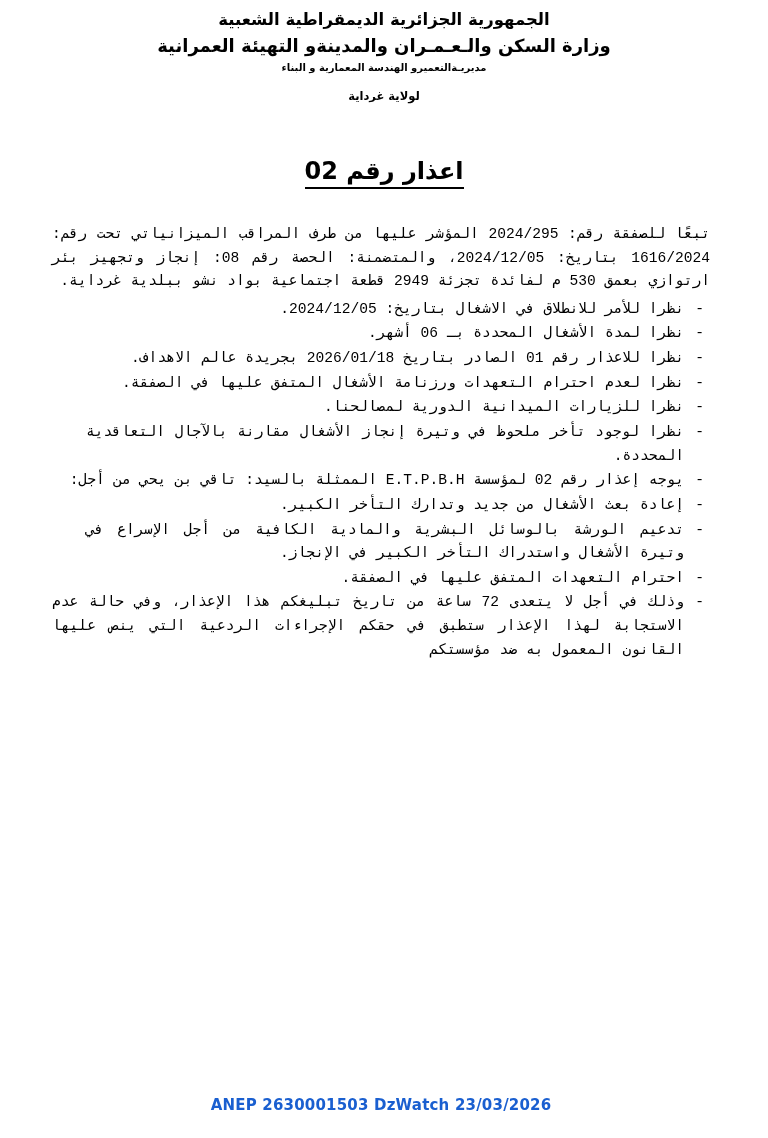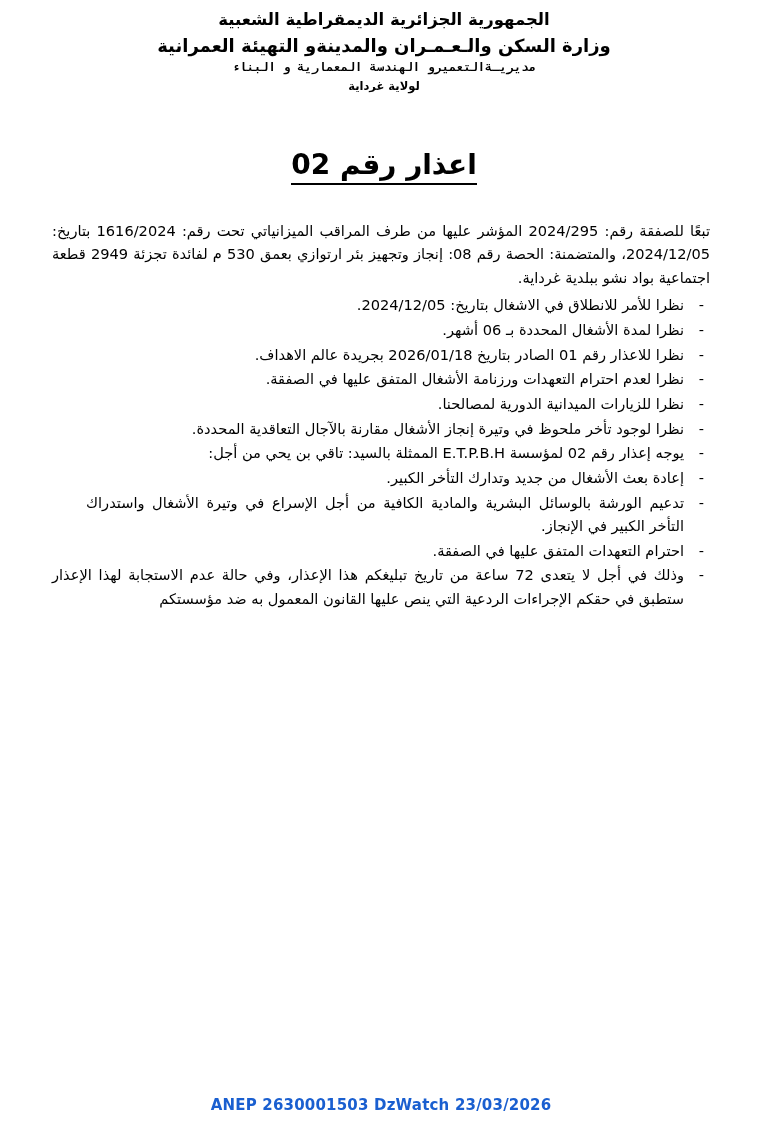--- a/index.html
+++ b/index.html
@@ -40,48 +40,48 @@
   }
   .hdr-1 {
     font-size: 16.5px;
     margin-bottom: 3px;
   }
   .hdr-2 {
     font-size: 18px;
     margin-bottom: 3px;
   }
   .hdr-3 {
-    font-size: 12px;
-    margin-bottom: 3px;
-    font-family: Liberation Mono, monospace;
+    font-size: 10px;
+    margin-bottom: 15px;
   }
   .hdr-4 {
     font-size: 11.5px;
   }
 
   
   .title-wrap {
     text-align: center;
     margin-top: 52px;
   }
   .doc-title {
     display: inline-block;
-    font-size: 28px;
+    font-size: 24px;
     font-weight: bold;
     border-bottom: 2px solid #000;
     padding-bottom: 1px;
     line-height: 1.25;
     direction: rtl;
   }
 
   
   .body-wrap {
     direction: rtl;
     margin-top: 34px;
     padding: 0 58px 0 52px;
+    font-family: Liberation Mono, monospace;
   }
   .intro {
     font-size: 14.6px;
     line-height: 1.62;
     text-align: justify;
     text-align-last: right;
     margin: 0 0 4px 0;
   }
 
   ul.clause-list {

